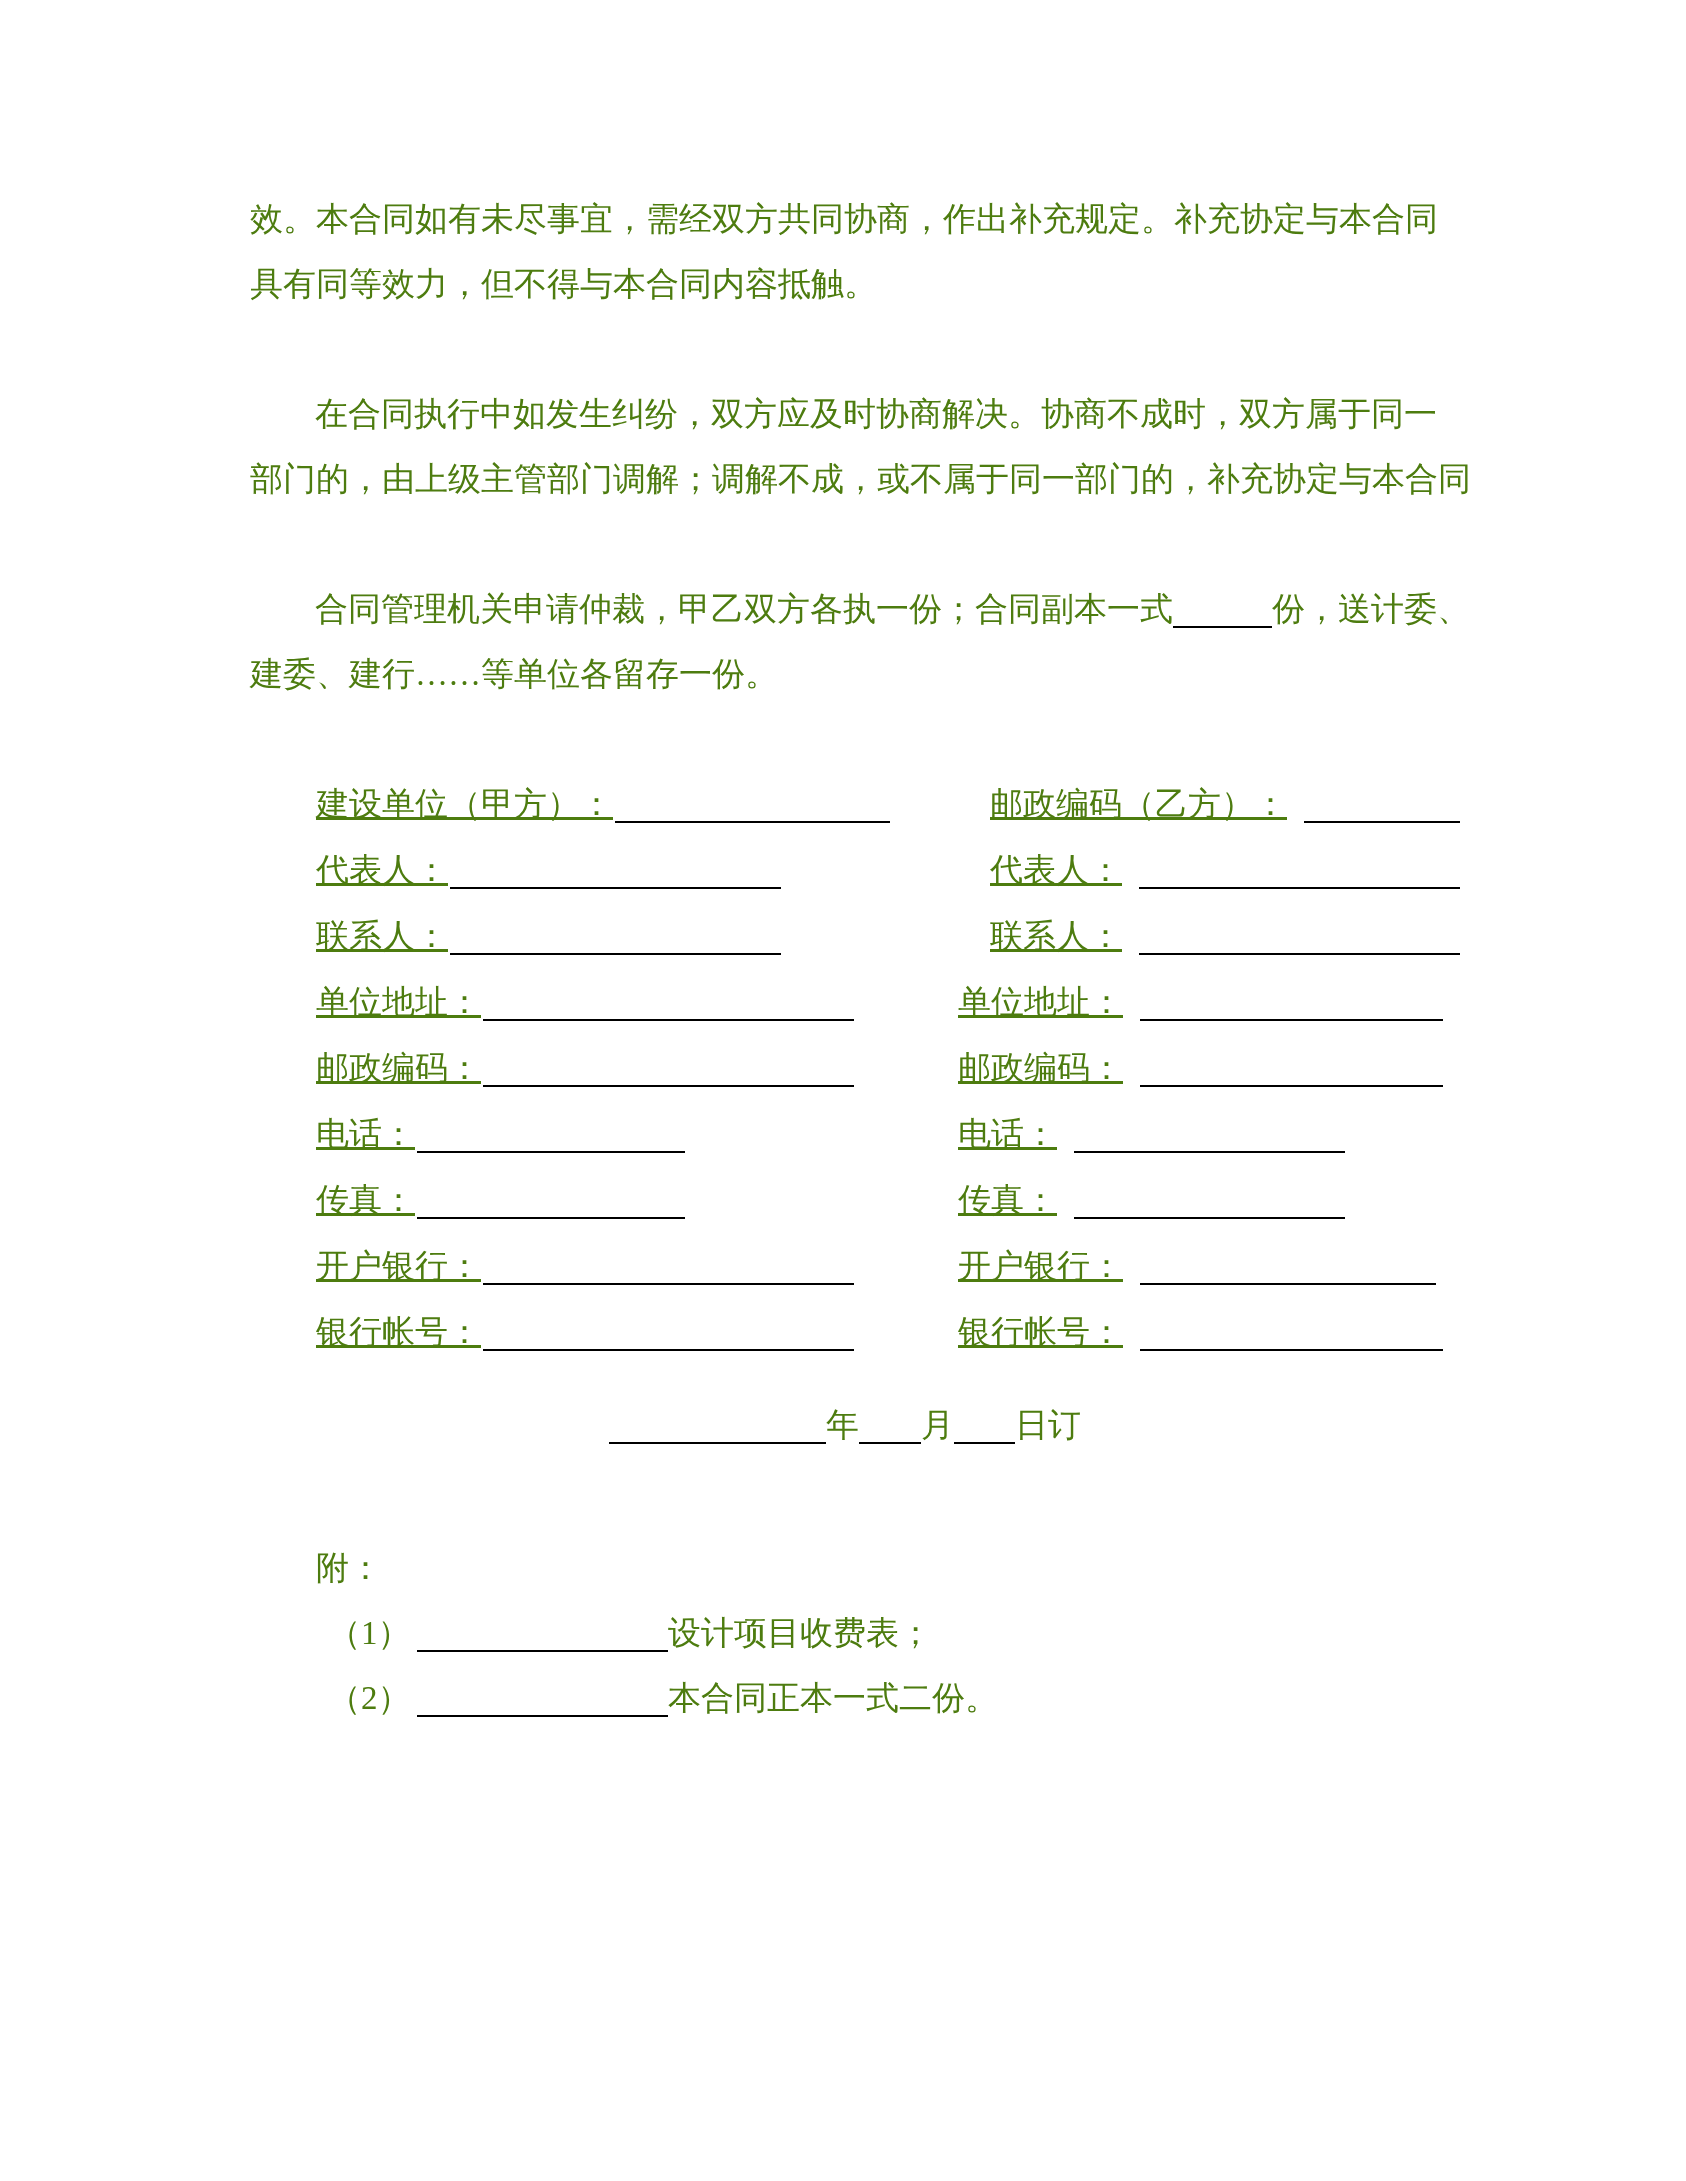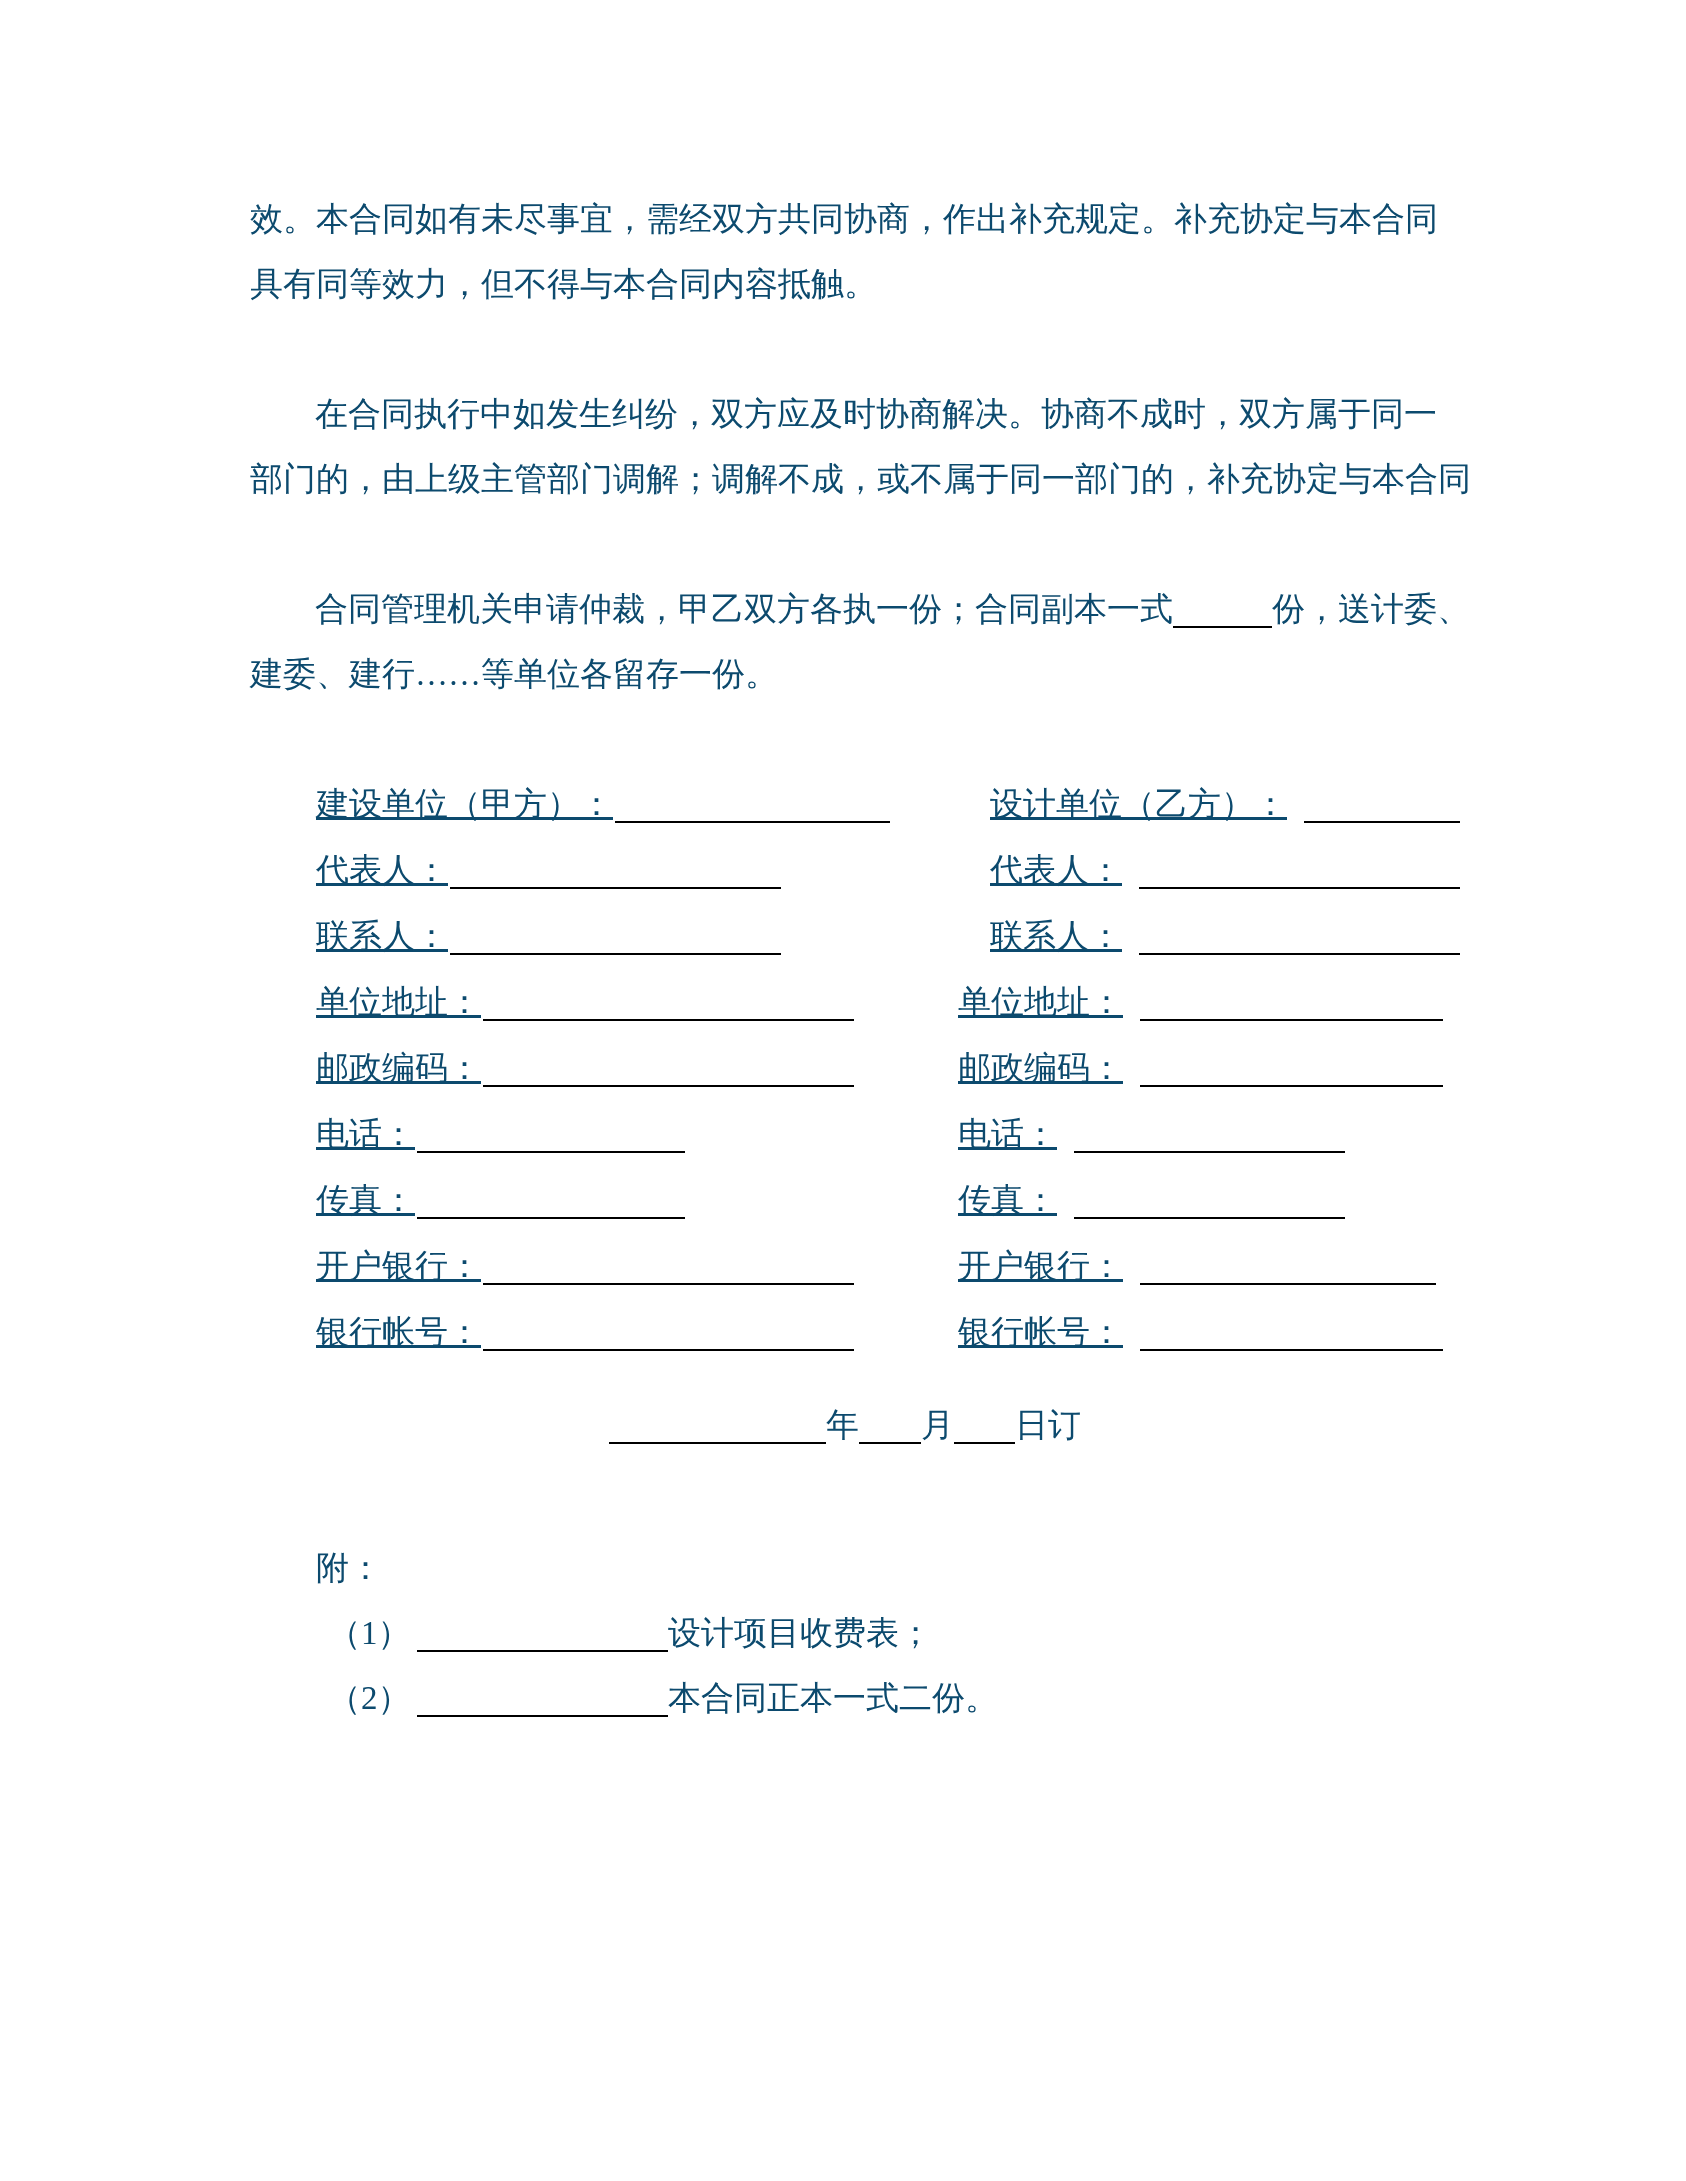--- a/index.html
+++ b/index.html
@@ -1,21 +1,21 @@
 <!DOCTYPE html>
 <html style="font-size:14.7px"><head>
 <meta charset="utf-8">
 <style>
   html,body{margin:0;padding:0;background:#e8e8e8;}
   .page{
     position:relative;
     width:1686px;height:2182px;
     background:#ffffff;
     font-family:"Liberation Serif","DejaVu Serif",serif;
-    font-size:33px;color:#0c4a6e;
+    font-size:33px;color:#4d7c0f;
     margin:0 auto;
     overflow:hidden;
   }
   .content{position:absolute;left:250px;top:187px;width:1190px;}
   .tline{line-height:65px;white-space:nowrap;}
   .indent{text-indent:65px;}
   .gap{margin-top:65px;}
   
   .blank{display:inline-block;height:0;border-bottom:2.8px solid #000;margin-bottom:-8.3px;}
   .w66{width:61px}.w68{width:62px}.w108{width:99px}.w170{width:156px}
@@ -52,21 +52,21 @@
     </div>
 
     <div class="gap">
       <div class="tline indent"><span>合同管理机关申请仲裁，甲乙双方各执一份；合同副本一式</span><span class="blank w108"></span><span>份，送计委、</span></div>
       <div class="tline">建委、建行……等单位各留存一份。</div>
     </div>
 
     <div class="form">
       <div class="frow">
         <div class="fcell-l"><span>建设单位（甲方）：</span><span class="blank w300 mlL"></span></div>
-        <div class="fcell-r ind"><span>设计单位（乙方）：</span><span class="blank w170 mlR"></span></div>
+        <div class="fcell-r ind"><span>邮政编码（乙方）：</span><span class="blank w170 mlR"></span></div>
       </div>
       <div class="frow">
         <div class="fcell-l"><span>代表人：</span><span class="blank w360 mlL"></span></div>
         <div class="fcell-r ind"><span>代表人：</span><span class="blank w350 mlR"></span></div>
       </div>
       <div class="frow">
         <div class="fcell-l"><span>联系人：</span><span class="blank w360 mlL"></span></div>
         <div class="fcell-r ind"><span>联系人：</span><span class="blank w350 mlR"></span></div>
       </div>
       <div class="frow">

